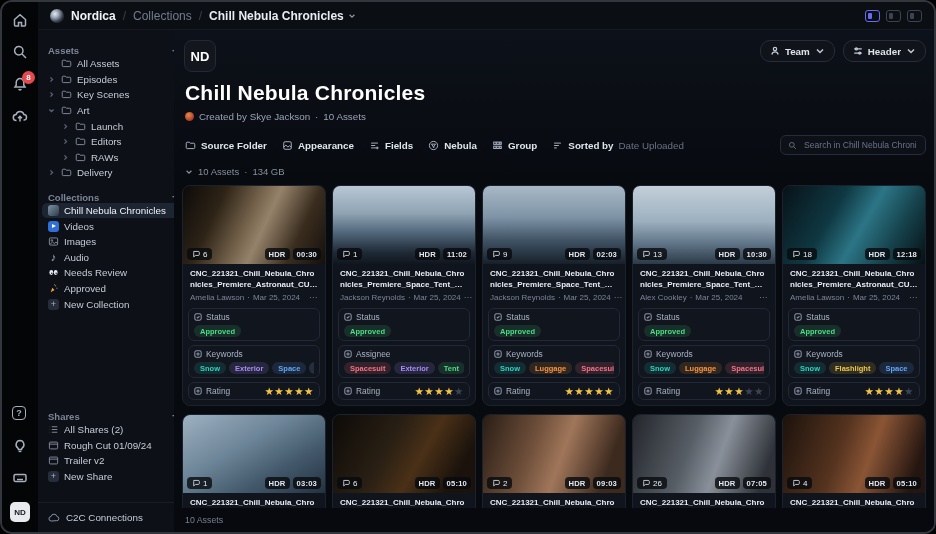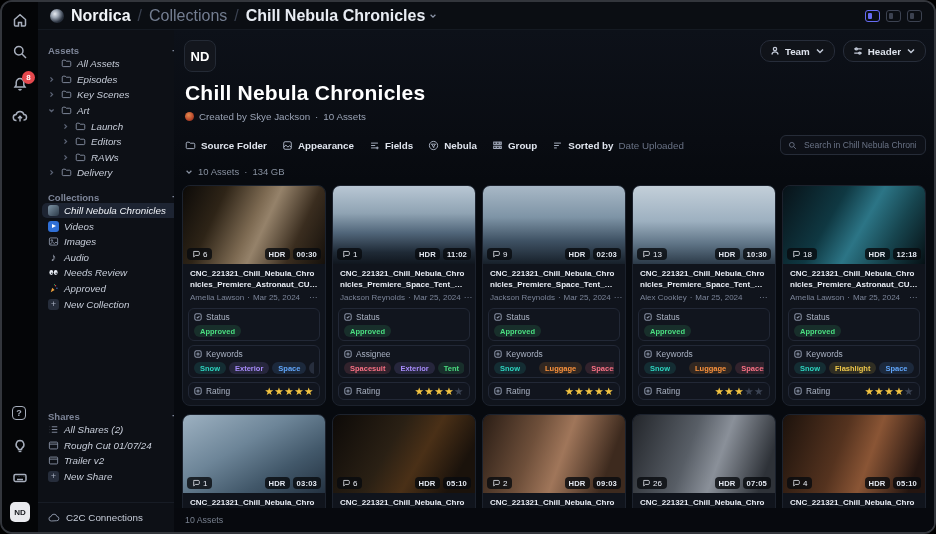--- a/index.html
+++ b/index.html
@@ -18,42 +18,42 @@
     background:#e5484d; color:#fff; font-size:8px; font-weight:700; display:flex; align-items:center;
     justify-content:center; padding:0 2px; }
   .helpbox { width:14px; height:14px; border:1.4px solid #a7aebc; border-radius:4px; font-size:9px;
     font-weight:700; display:flex; align-items:center; justify-content:center; color:#a7aebc; }
   .nd-avatar { width:20px; height:20px; border-radius:5px; background:#e9eaee; color:#15171c;
     font-size:8px; font-weight:700; display:flex; align-items:center; justify-content:center; }
 
   
   .topbar { position:absolute; left:36px; right:0; top:0; height:28px; background:#0b0e13;
     border-bottom:1px solid #151a22; display:flex; align-items:center; padding:0 12px; }
-  .crumb { display:flex; align-items:center; gap:7px; font-size:16px; }
+  .crumb { display:flex; align-items:center; gap:7px; font-size:12px; }
   .logo { width:14px; height:14px; border-radius:50%;
     background:radial-gradient(circle at 35% 35%, #e7ebf1 0%, #9aa4b2 30%, #2d3542 65%, #10141b 100%); }
   .crumb .ws { color:#f1f4f8; font-weight:700; }
   .crumb .sl { color:#3a4150; }
   .crumb .dim { color:#737d90; }
   .crumb .cur { color:#e8ecf3; font-weight:600; display:flex; align-items:center; gap:4px; }
   .crumb svg { width:8px; height:8px; stroke:#8a93a6; fill:none; stroke-width:1.6; }
   .viewicons { margin-left:auto; display:flex; gap:6px; }
   .vic { width:15px; height:12px; border-radius:3px; border:1.3px solid #3c4250; position:relative; cursor:pointer; }
   .vic::before { content:""; position:absolute; left:2px; top:2px; bottom:2px; width:4px; border-radius:1px; background:#3c4250; }
   .vic.active { border-color:#666bf2; }
   .vic.active::before { background:#666bf2; }
 
   
   .sidebar { position:absolute; left:36px; top:28px; bottom:0; width:152px; background:#0d1016;
     border-right:1px solid #171c25; padding:4px 0; color:#c9cfdb; overflow:hidden; }
   .sec-h { display:flex; align-items:center; justify-content:space-between; padding:0 10px;
     margin-top:11px; font-size:9.5px; font-weight:700; color:#7d8598; }
   .sec-h .plus { color:#7d8598; font-size:12px; cursor:pointer; line-height:10px; }
   .sitem { display:flex; align-items:center; gap:5px; height:15.6px; padding:0 6px; margin:0 4px;
-    font-size:9.8px; color:#c6ccd8; white-space:nowrap; overflow:hidden; border-radius:5px; cursor:pointer;font-style:italic; }
+    font-size:9.8px; color:#c6ccd8; white-space:nowrap; overflow:hidden; border-radius:5px; cursor:pointer; }
   .sitem.sel { background:#1d2432; color:#f0f3f8; }
   .sitem .chev { width:8px; flex:0 0 8px; display:flex; }
   .sitem .chev svg { width:7px; height:7px; stroke:#5b6375; stroke-width:1.8; fill:none; }
   .sitem .ficon { width:11px; flex:0 0 11px; display:flex; }
   .sitem .ficon svg { width:11px; height:11px; stroke:#8a93a6; stroke-width:1.3; fill:none; }
   .sitem.sub { padding-left:20px; }
   .mini-thumb { width:11px; height:11px; border-radius:3px; flex:0 0 11px;
     background:linear-gradient(135deg,#7e94a6,#2c3a48); }
   .mini-play { width:11px; height:11px; border-radius:3px; flex:0 0 11px; background:#2f6fd6;
     display:flex; align-items:center; justify-content:center; }
@@ -116,21 +116,21 @@
   .fields { padding:6px 5px 5px; display:flex; flex-direction:column; gap:4px; }
   .fieldbox { border:1px solid #222836; border-radius:6px; padding:3px 5px; background:#11151e; }
   .fieldhead { display:flex; align-items:center; gap:4px; font-size:8.4px; color:#aab2c3; }
   .fieldhead svg { width:8px; height:8px; stroke:#8a93a6; stroke-width:1.3; fill:none; flex:0 0 8px; }
   .chiprow { display:flex; gap:3px; margin-top:3px; white-space:nowrap; overflow:hidden; }
   .chip { font-size:7.5px; font-weight:700; padding:1.5px 6px; border-radius:8px; }
   .chip[data-color="green"]  { color:#4ade80; background:rgba(74,222,128,.13); }
   .chip[data-color="teal"]   { color:#2dd4bf; background:rgba(45,212,191,.13); }
   .chip[data-color="purple"] { color:#a78bfa; background:rgba(167,139,250,.14); }
   .chip[data-color="blue"]   { color:#60a5fa; background:rgba(96,165,250,.14); }
-  .chip[data-color="orange"] { color:#fb923c; background:rgba(251,146,60,.14);margin-left:10px; }
+  .chip[data-color="orange"] { color:#fb923c; background:rgba(251,146,60,.14); }
   .chip[data-color="pink"]   { color:#fb7185; background:rgba(251,113,133,.14); }
   .chip[data-color="yellow"] { color:#eec74a; background:rgba(238,199,74,.14); }
   .chip[data-color="neutral"]{ color:#c4cbd9; background:#272e3d; }
   .stars { margin-left:auto; font-size:10.5px; letter-spacing:.5px; line-height:9px; }
   .stars .on { color:#f4c542; } .stars .off { color:#3c4454; }
   .card.partial { height:112px; }
 
   .t1 { background:linear-gradient(115deg,#0c0a08 0%,#2e2417 25%,#7d6a52 48%,#95826a 56%,#3a2d1f 78%,#15100b 100%); }
   .t2 { background:linear-gradient(180deg,#b9c7d4 0%,#8fa3b3 35%,#51667a 60%,#1f2a36 85%,#10161e 100%); }
   .t3 { background:linear-gradient(180deg,#a8b8c6 0%,#7e94a6 40%,#3f5264 70%,#17202a 100%); }
@@ -397,21 +397,21 @@
         </span>
       <span>All Shares (2)</span>
     </div>
     <div class="sitem">
       <span class="ficon">
           <svg viewBox="0 0 16 16">
             <rect x="2" y="3" width="12" height="10" rx="1.5"></rect>
             <line x1="2" y1="6" x2="14" y2="6"></line>
           </svg>
         </span>
-      <span>Rough Cut 01/07/24</span>
+      <span>Rough Cut 01/09/24</span>
     </div>
     <div class="sitem">
       <span class="ficon">
           <svg viewBox="0 0 16 16">
             <rect x="2" y="3" width="12" height="10" rx="1.5"></rect>
             <line x1="2" y1="6" x2="14" y2="6"></line>
           </svg>
         </span>
       <span>Trailer v2</span>
     </div>

